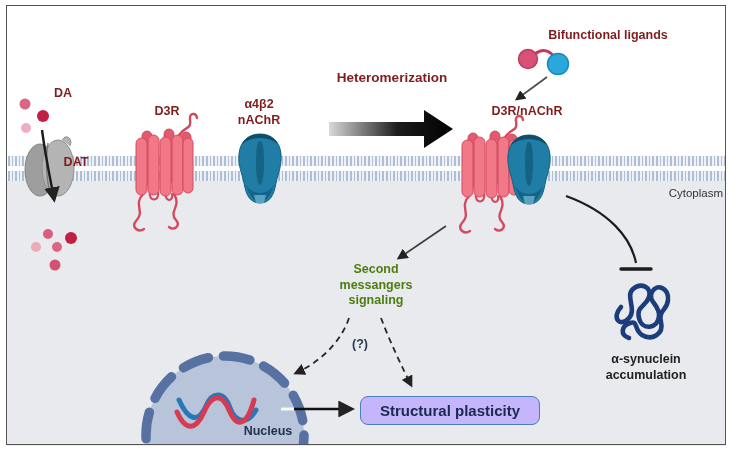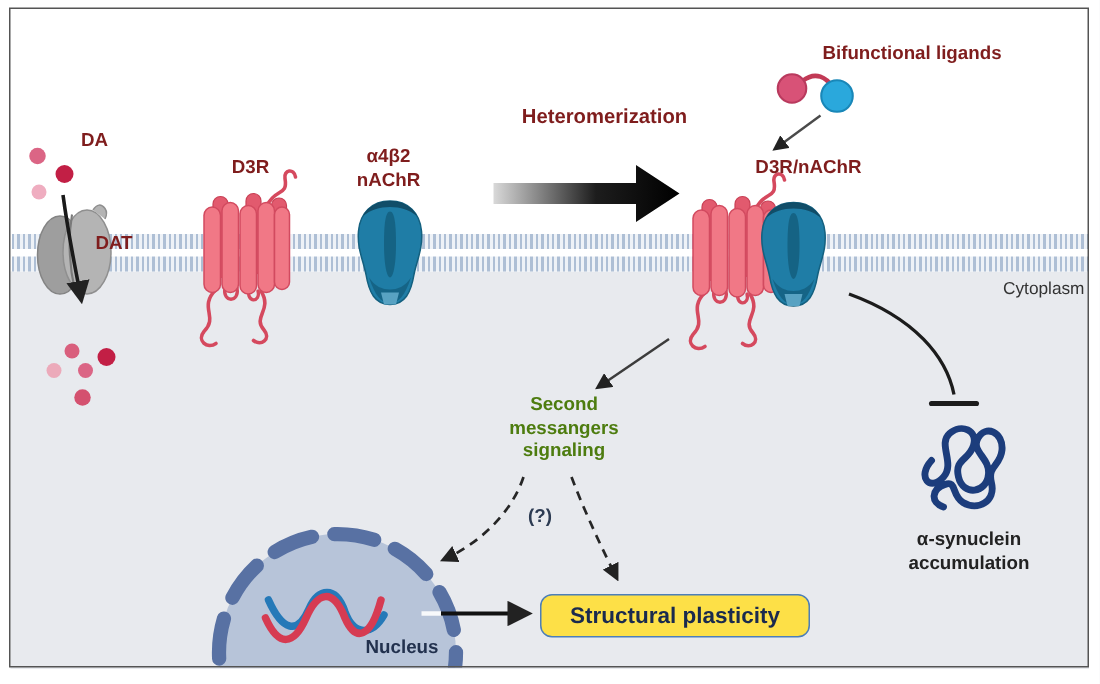--- a/index.html
+++ b/index.html
@@ -18,31 +18,31 @@
            border:1.6px solid #545454; pointer-events:none; }
   
   #art { position:absolute; left:0; top:0; }
   
   .lbl { position:absolute; transform:translateX(-50%); white-space:nowrap; text-align:center;
          color:#7f1d1d; font-size:12.5px; font-weight:600; line-height:15.5px; }
   #lbl-da   { left:47px;  top:86px;padding-left:32px; }
   #lbl-dat  { left:76px;  top:115px;margin-top:40px; }
   #lbl-d3r  { left:167px; top:104px; }
   #lbl-nachr{ left:259px; top:97px; }
-  #lbl-heterom { left:403px; top:70px; font-size:13.5px; }
+  #lbl-heterom { left:392px; top:70px; font-size:13.5px; }
   #lbl-bifunc  { left:608px; top:28px; }
-  #lbl-heteromer { left:527px; top:104px;margin-left:12px; }
+  #lbl-heteromer { left:527px; top:104px; }
   #lbl-cyto { position:absolute; right:10px; top:187px; color:#333; font-size:11.5px; font-weight:500; }
   #lbl-second { left:376px; top:262px; color:#4d7c0f; }
   #lbl-question { left:360px; top:337px; color:#2c3b52; }
   #lbl-gene { left:224px; top:366px; color:#2b3a57; font-size:13px; line-height:16px; }
   #lbl-nucleus { left:268px; top:424px; color:#22314e; }
   #lbl-asyn { left:646px; top:352px; color:#222; }
   
-  .box { position:absolute; background:#fde047; border:1.5px solid #4d7fb8; border-radius:8px;
+  .box { position:absolute; background:#c4b5fd; border:1.5px solid #4d7fb8; border-radius:8px;
          display:flex; align-items:center; justify-content:center;
          font-size:15px; font-weight:600; color:#1a2a4e; }
   #box-structural { left:360px; top:396px; width:178px; height:27px; }
   #box-neuro      { left:562px; top:394px; width:158px; height:28px; }
 </style>
 </head>
 <body>
 
 <div id="canvas">
 

